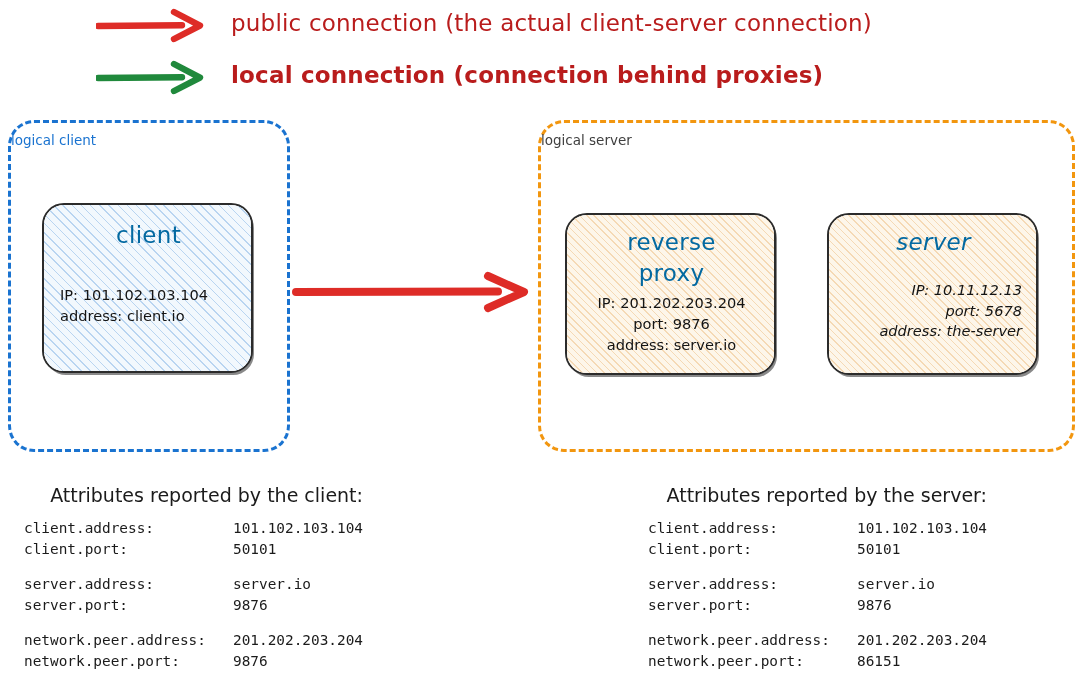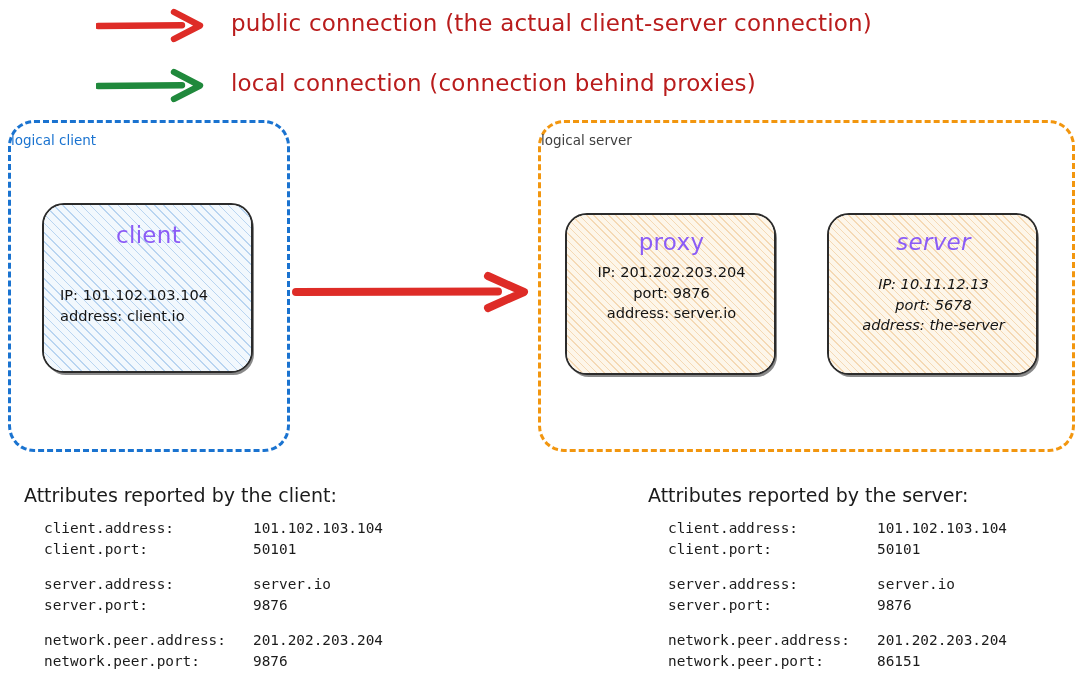--- a/index.html
+++ b/index.html
@@ -13,21 +13,21 @@
     position: relative;
     overflow: hidden;
     font-family: "DejaVu Sans", sans-serif;
     color: #1b1b1b;
   }
 
   
   #legend { position: absolute; left: 0; top: 0; width: 1080px; height: 104px; }
   .legend-row { position: absolute; left: 0; width: 1080px; height: 40px; }
   .legend-row.r1 { top: 6px; }
-  .legend-row.r2 { top: 66px; }
+  .legend-row.r2 { top: 58px; font-weight: bold; }
   .legend-arrow { position: absolute; left: 96px; top: 0; width: 108px; height: 40px; }
   .legend-text {
     position: absolute;
     left: 218px; top: 4px;
     font-family: "DejaVu Sans", sans-serif;
     font-size: 23px;
     letter-spacing: .2px;
     color: #b91c1c;
     white-space: nowrap;
     margin-left: 13px;
@@ -80,21 +80,21 @@
     position: absolute;
     left: 0; top: 0; right: 0; bottom: 0;
     padding: 10px 14px 10px 16px;
     box-sizing: border-box;
   }
   .node-title {
     text-align: center;
     font-family: "DejaVu Sans", sans-serif;
     font-size: 23px;
     line-height: 1.22;
-    color: #8b5cf6;
+    color: #0369a1;
     letter-spacing: .3px;
   }
   .node-lines {
     font-family: "DejaVu Sans", sans-serif;
     font-size: 14.6px;
     line-height: 1.42;
     color: #141414;
     white-space: nowrap;
   }
 
@@ -119,45 +119,46 @@
   #node-proxy .hatch, #node-server .hatch {
     background:
       repeating-linear-gradient(45deg,
         rgba(226,150,58,.30) 0px, rgba(226,150,58,.30) 1.1px,
         rgba(255,255,255,0) 1.1px, rgba(255,255,255,0) 5.2px),
       #fdf6ea;
   }
   #node-proxy .node-title { margin-top: 3px; }
   #node-proxy .node-lines { margin-top: 6px; text-align: center; }
   #node-server .node-title { margin-top: 3px; }
-  #node-server .node-lines { margin-top: 18px; text-align: center; }
+  #node-server .node-lines { margin-top: 24px; text-align: right; }
 
   
   #main-arrow { position: absolute; left: 292px; top: 268px; width: 238px; height: 48px; }
 
   
   .attr-block { position: absolute; }
   #attrs-client { left: 24px; top: 484px; }
   #attrs-server { left: 648px; top: 484px; }
   .attr-heading {
     font-family: "DejaVu Sans", sans-serif;
     font-size: 19px;
     color: #1b1b1b;
     white-space: nowrap;
     margin-bottom: 12px;
+    text-align: right;
   }
   .attr-group { margin-bottom: 14px; }
   .attr-row {
     font-family: "DejaVu Sans Mono", monospace;
     font-size: 14.4px;
     line-height: 1.46;
     color: #1b1b1b;
     white-space: nowrap;
   }
-  .attr-key { display: inline-block; width: 209px; margin-left: 20px; }
+  .attr-key { display: inline-block; width: 209px; }
   .attr-val { display: inline-block; }
 </style>
 </head>
 <body>
 
 <div id="legend">
 
   <div class="legend-row r1">
     <svg class="legend-arrow" viewBox="0 0 108 40">
       <path d="M2,20 L86,19.2" stroke="#de2c27" stroke-width="6.4" stroke-linecap="round" fill="none"></path>
@@ -196,20 +197,21 @@
   <path d="M196,8 L232,24 L196,40" stroke="#de2c27" stroke-width="8" stroke-linecap="round" stroke-linejoin="round" fill="none"></path>
 </svg>
 
 <div class="group" id="group-server">
   <div class="group-label">logical server</div>
 </div>
 
 <div class="node" id="node-proxy">
   <div class="hatch"></div>
   <div class="node-inner">
+    <div class="node-title">reverse</div>
     <div class="node-title">proxy</div>
     <div class="node-lines">
       <div>IP: 201.202.203.204</div>
       <div>port: 9876</div>
       <div>address: server.io</div>
     </div>
   </div>
 </div>
 
 <div class="node" id="node-server">

